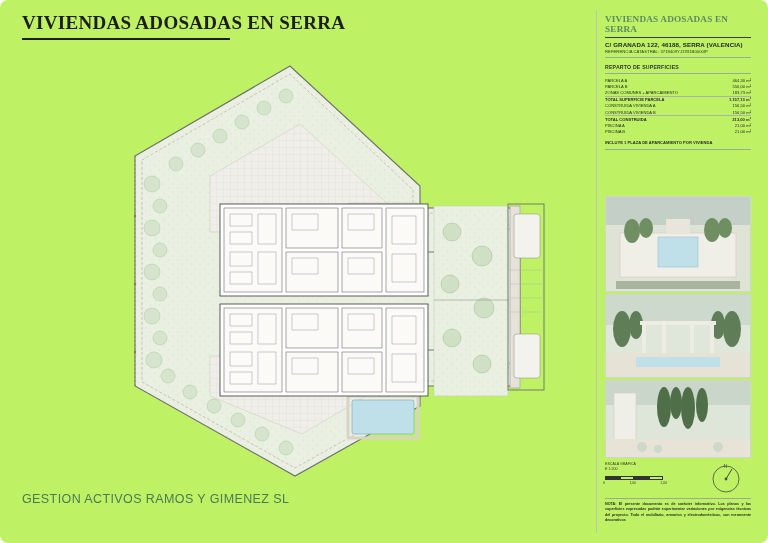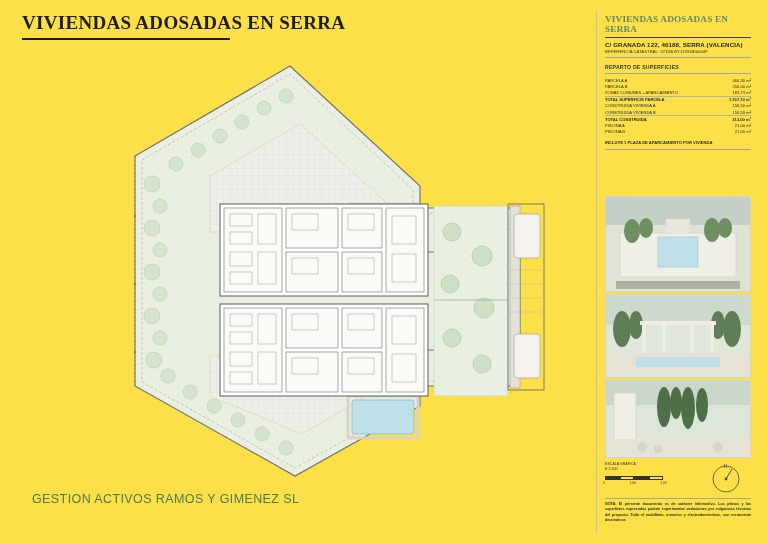--- a/index.html
+++ b/index.html
@@ -4,34 +4,34 @@
 <style>
   html,body{margin:0;padding:0;}
   body{
     width:768px;height:543px;
     background:#ffffff;
     font-family:"Liberation Sans", sans-serif;
     color:#222;
     overflow:hidden;
     position:relative;
   }
-  .sheet{position:absolute;inset:0;background:#fde047;}
+  .sheet{position:absolute;inset:0;background:#bef264;border-radius:8px;}
 
   
   .title{
     position:absolute;left:22px;top:12px;
     font-family:"Liberation Serif", serif;
     font-size:19px;font-weight:700;letter-spacing:.3px;color:#1d1d1d;
     white-space:nowrap;
   }
   .title-rule{
     position:absolute;left:22px;top:38px;width:208px;height:2px;background:#1d1d1d;
   }
   .footer-company{
-    position:absolute;left:32px;top:492px;
+    position:absolute;left:22px;top:492px;
     font-size:12.5px;letter-spacing:.4px;color:#4a7a53;font-weight:500;
   }
 
   
   .plan{
     position:absolute;left:90px;top:56px;width:460px;height:430px;
   }
   .plan svg{display:block;}
 
   

